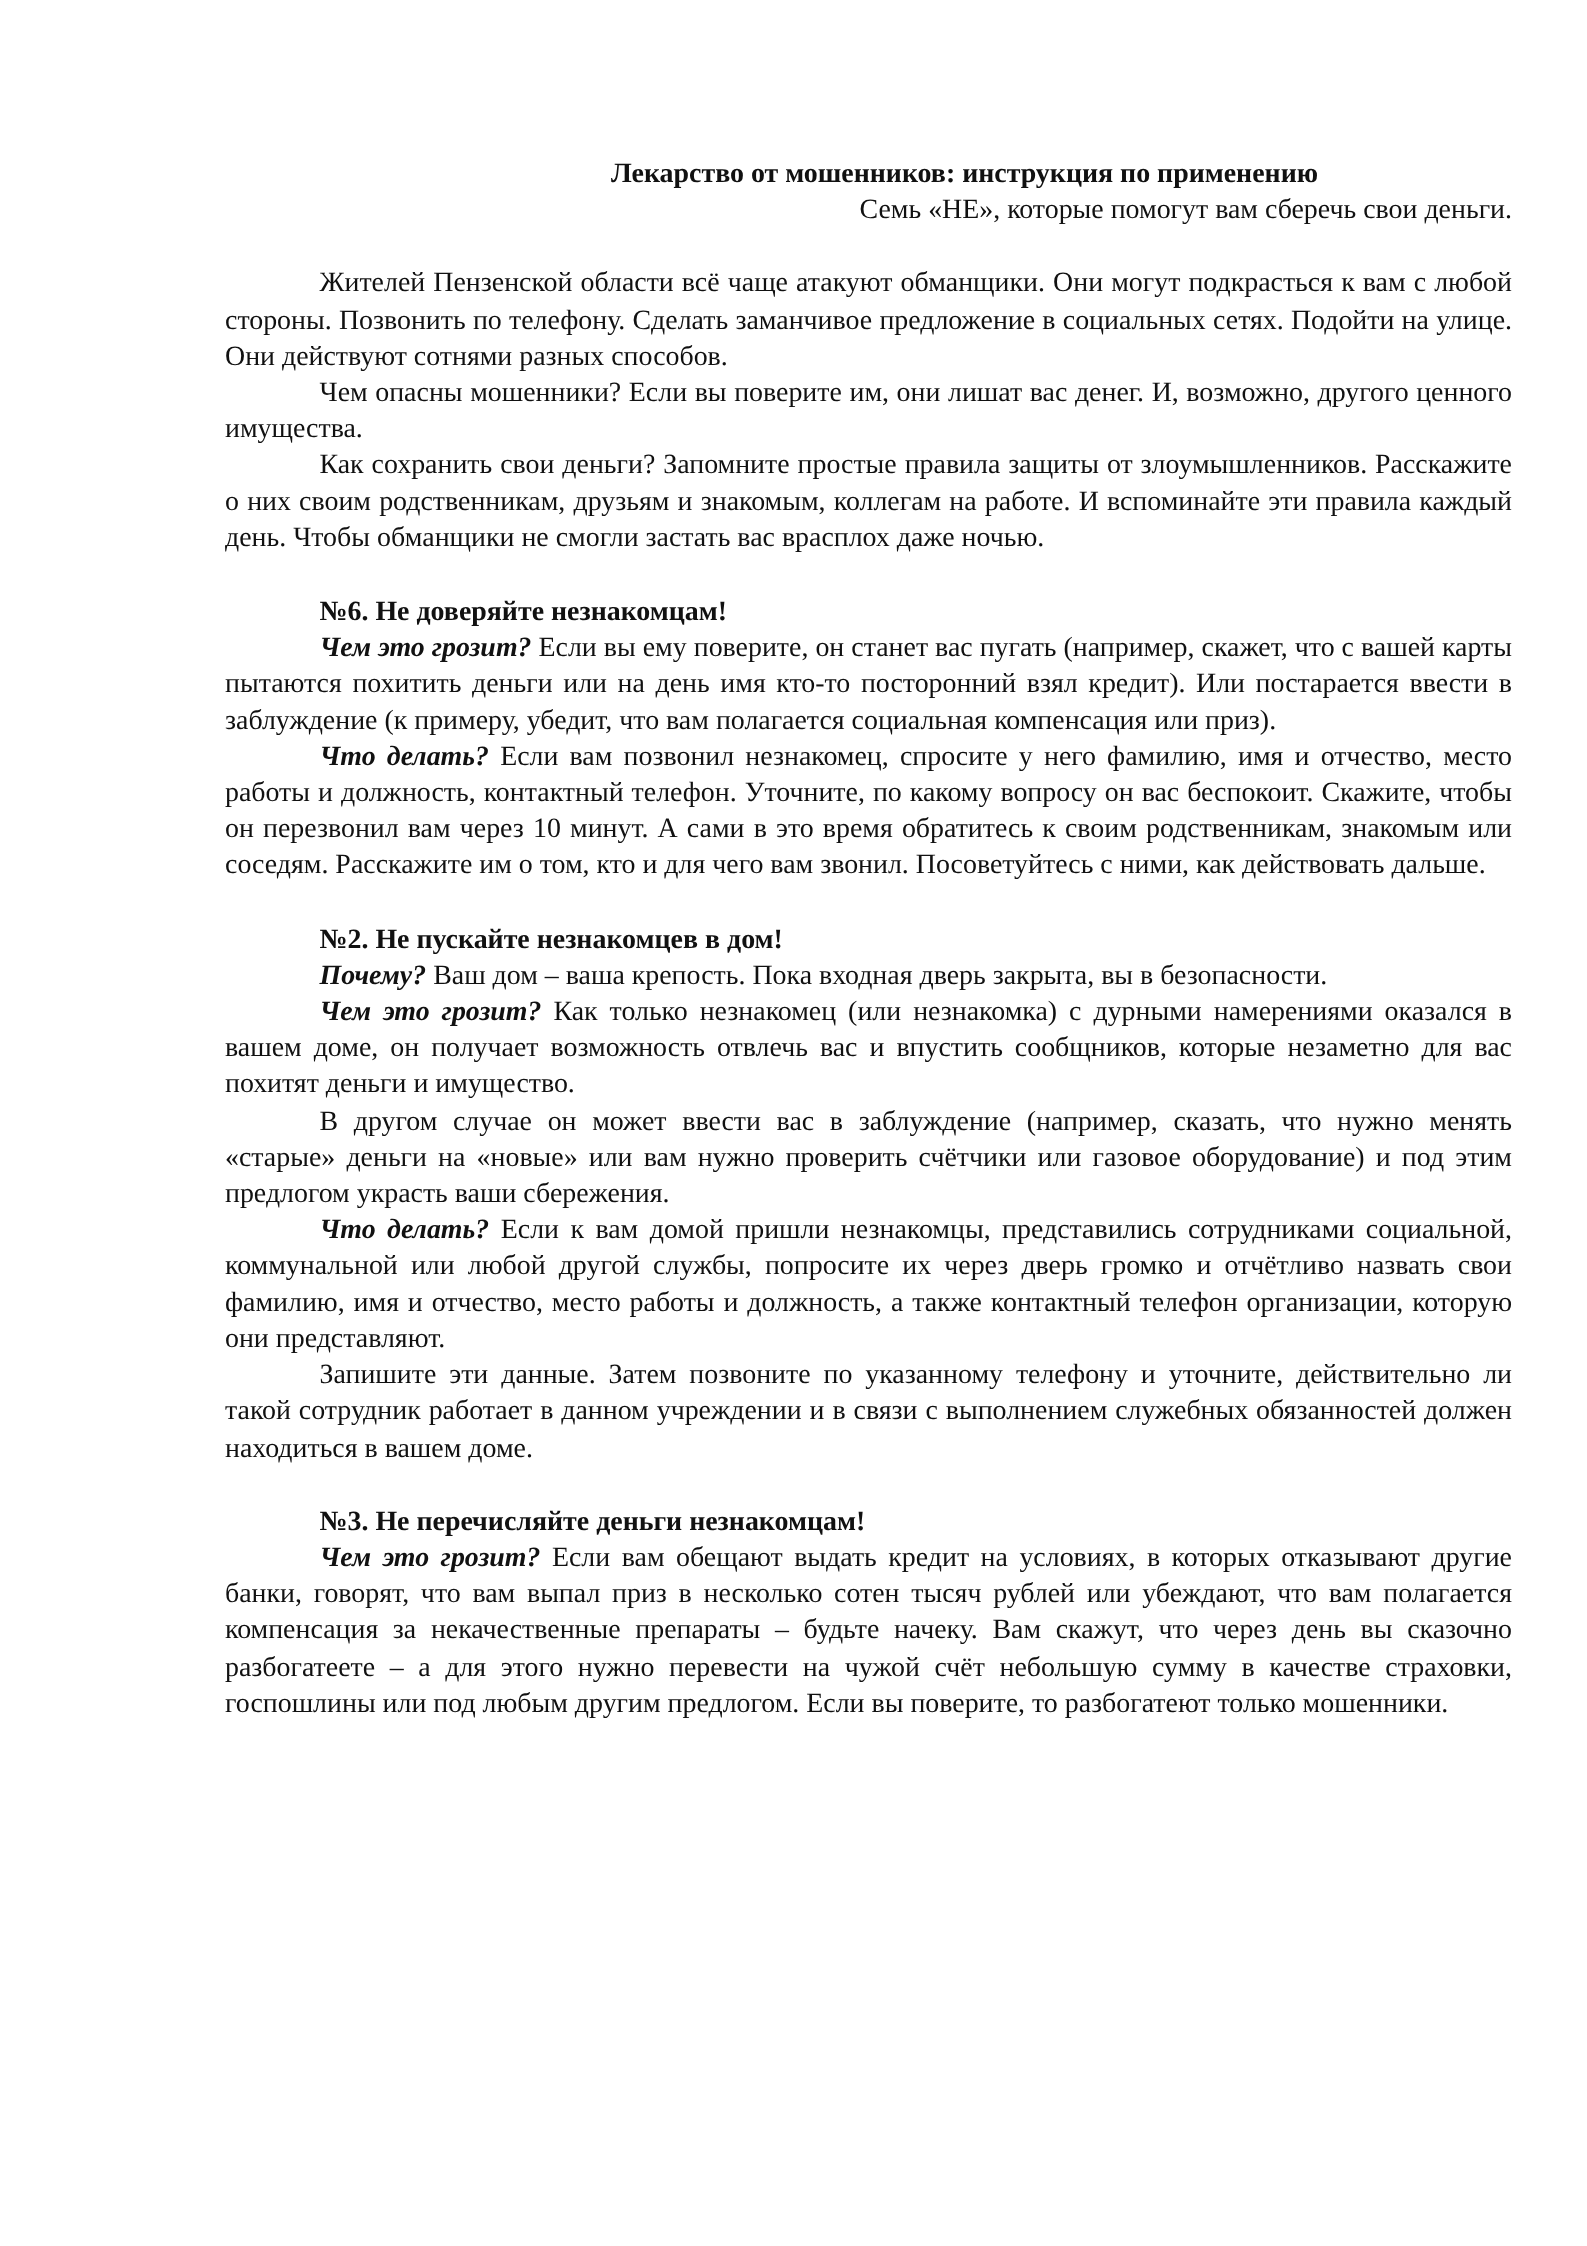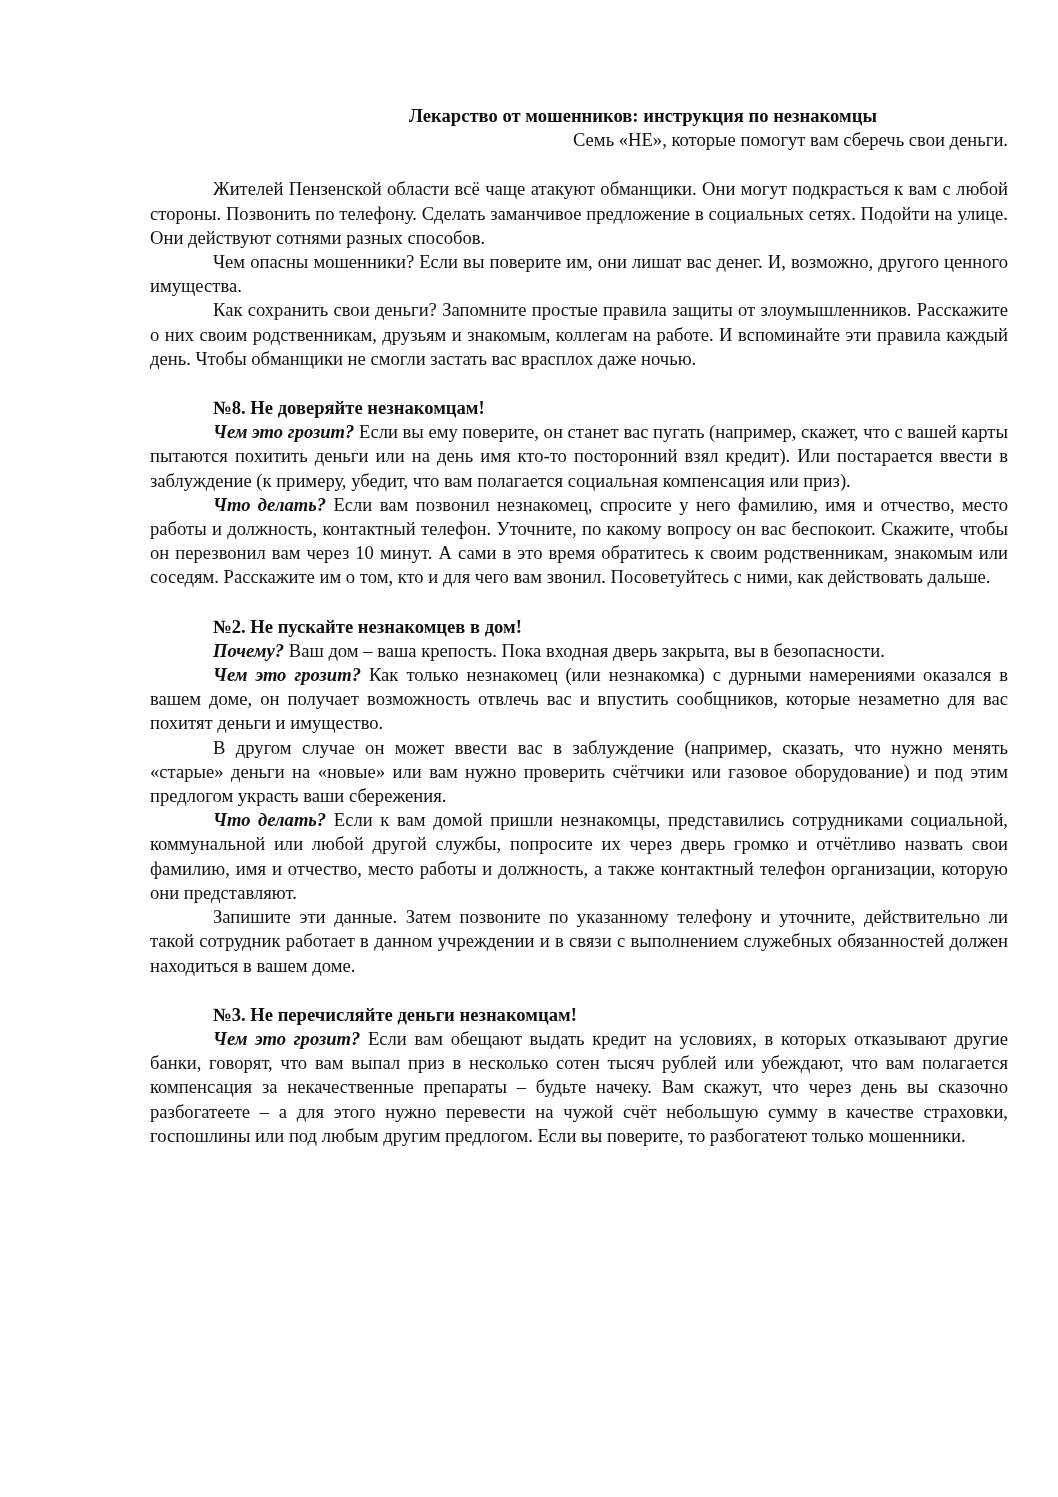--- a/index.html
+++ b/index.html
@@ -12,29 +12,29 @@
   .title { text-align:center; font-weight:bold; margin:0 0 0 128px; }
   .subtitle { text-align:right; margin:0 0 25px 128px; }
   p { margin:0; text-align:justify; text-indent:63px; }
   h3 { margin:25px 0 0 0; font-size:18.6px; line-height:24.2px; font-weight:bold; text-indent:63px; }
   .lead { font-weight:bold; font-style:italic; }
 </style>
 </head>
 <body>
 
 <div class="page">
-  <div class="title">Лекарство от мошенников: инструкция по незнакомцы</div>
+  <div class="title">Лекарство от мошенников: инструкция по применению</div>
   <div class="subtitle">Семь «НЕ», которые помогут вам сберечь свои деньги.</div>
 
   <p>Жителей Пензенской области всё чаще атакуют обманщики. Они могут подкрасться к вам с любой стороны. Позвонить по телефону. Сделать заманчивое предложение в социальных сетях. Подойти на улице. Они действуют сотнями разных способов.</p>
   <p>Чем опасны мошенники? Если вы поверите им, они лишат вас денег. И, возможно, другого ценного имущества.</p>
   <p>Как сохранить свои деньги? Запомните простые правила защиты от злоумышленников. Расскажите о них своим родственникам, друзьям и знакомым, коллегам на работе. И вспоминайте эти правила каждый день. Чтобы обманщики не смогли застать вас врасплох даже ночью.</p>
 
   <section>
-    <h3>№8. Не доверяйте незнакомцам!</h3>
+    <h3>№6. Не доверяйте незнакомцам!</h3>
     <p><span class="lead">Чем это грозит?</span><span> Если вы ему поверите, он станет вас пугать (например, скажет, что с вашей карты пытаются похитить деньги или на день имя кто-то посторонний взял кредит). Или постарается ввести в заблуждение (к примеру, убедит, что вам полагается социальная компенсация или приз).</span></p>
     <p><span class="lead">Что делать?</span><span> Если вам позвонил незнакомец, спросите у него фамилию, имя и отчество, место работы и должность, контактный телефон. Уточните, по какому вопросу он вас беспокоит. Скажите, чтобы он перезвонил вам через 10 минут. А сами в это время обратитесь к своим родственникам, знакомым или соседям. Расскажите им о том, кто и для чего вам звонил. Посоветуйтесь с ними, как действовать дальше.</span></p>
   </section>
 
   <section>
     <h3>№2. Не пускайте незнакомцев в дом!</h3>
     <p><span class="lead">Почему?</span><span> Ваш дом – ваша крепость. Пока входная дверь закрыта, вы в безопасности.</span></p>
     <p><span class="lead">Чем это грозит?</span><span> Как только незнакомец (или незнакомка) с дурными намерениями оказался в вашем доме, он получает возможность отвлечь вас и впустить сообщников, которые незаметно для вас похитят деньги и имущество.</span></p>
     <p><span class="lead"></span><span>В другом случае он может ввести вас в заблуждение (например, сказать, что нужно менять «старые» деньги на «новые» или вам нужно проверить счётчики или газовое оборудование) и под этим предлогом украсть ваши сбережения.</span></p>
     <p><span class="lead">Что делать?</span><span> Если к вам домой пришли незнакомцы, представились сотрудниками социальной, коммунальной или любой другой службы, попросите их через дверь громко и отчётливо назвать свои фамилию, имя и отчество, место работы и должность, а также контактный телефон организации, которую они представляют.</span></p>

